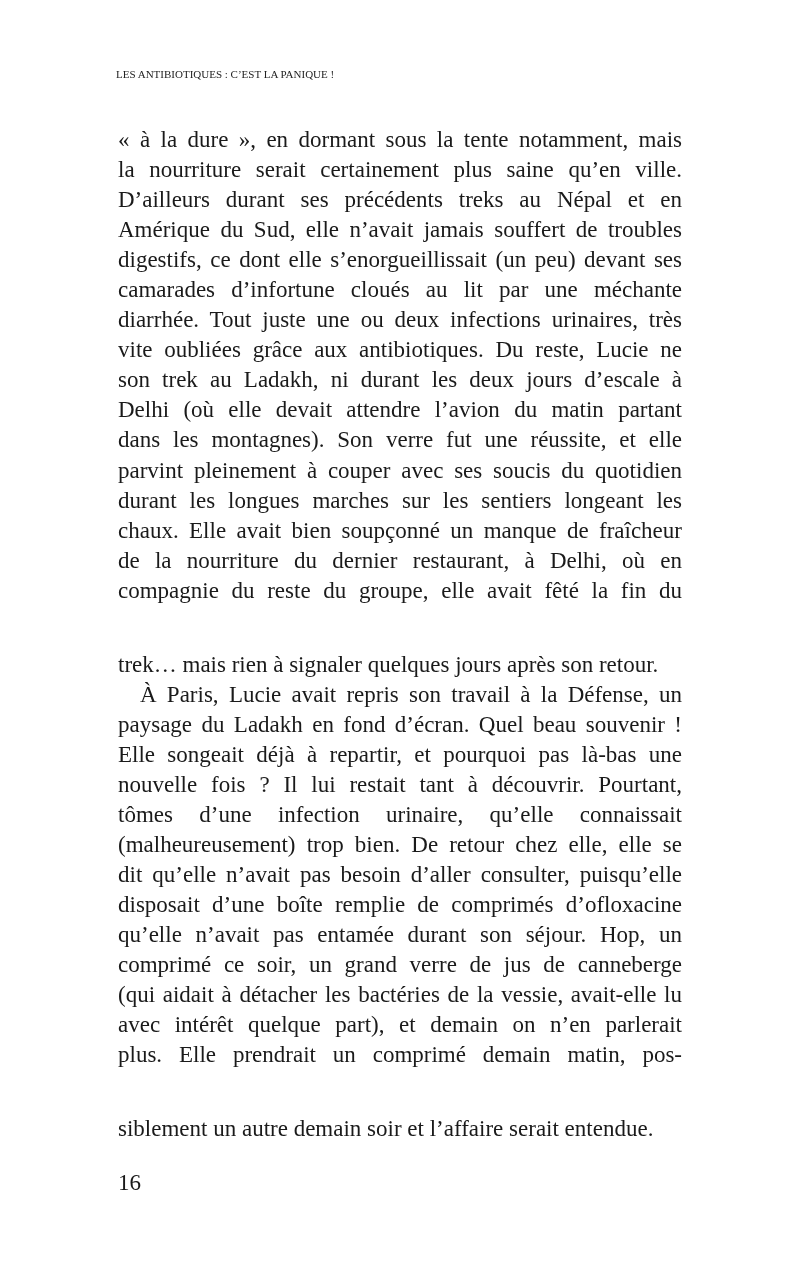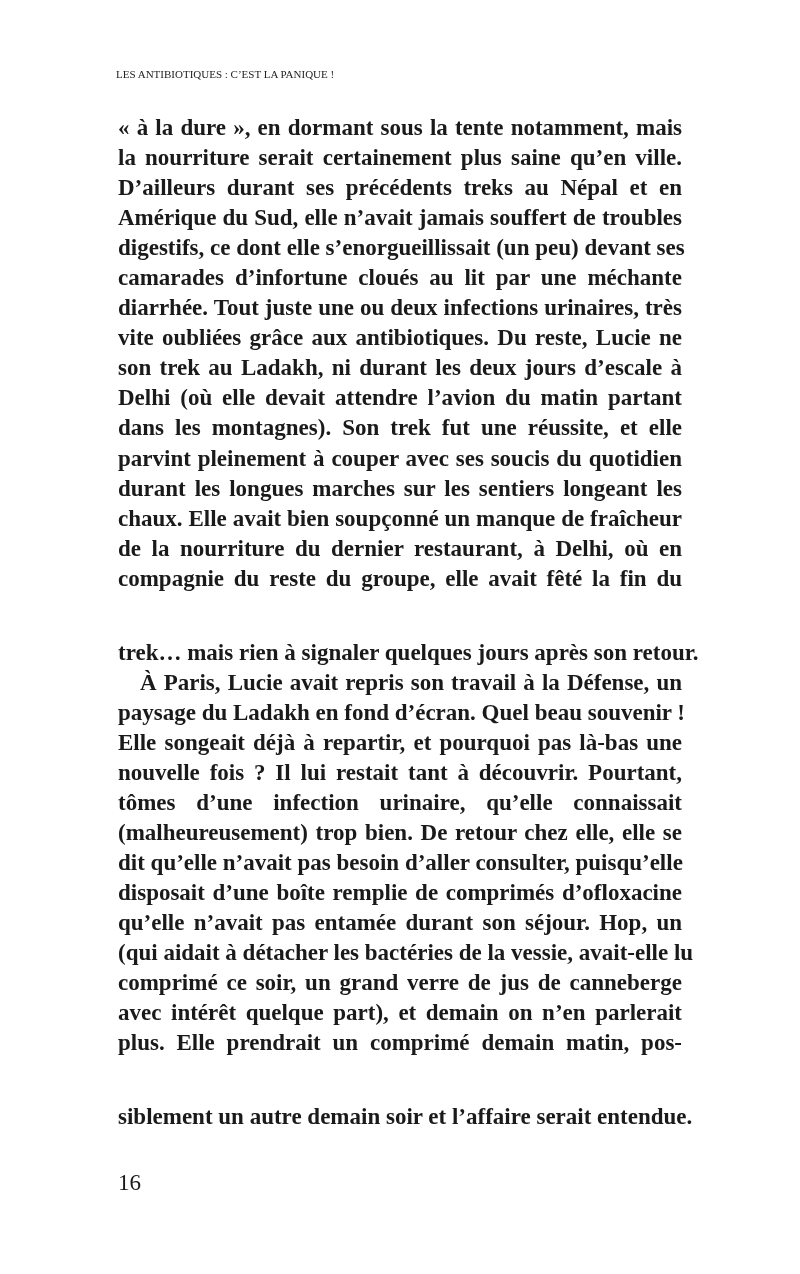--- a/index.html
+++ b/index.html
@@ -21,23 +21,22 @@
       top: 64px;
       font-size: 11px;
       letter-spacing: 0px;
       line-height: 20px;
       color: #222;
       white-space: nowrap;
     }
     .body-text {
       position: absolute;
       left: 118px;
-      top: 113px;
+      top: 125px;
       width: 564px;
-      font-weight: bold;
     }
     .line {
       display: block;
       font-size: 23px;
       line-height: 30.05px;
       height: 30.05px;
       text-align: justify;
       text-align-last: justify;
       white-space: nowrap;
       overflow: visible;
@@ -69,40 +68,40 @@
         <span class="line" style="white-space: nowrap;">« à la dure », en dormant sous la tente notamment, mais</span>
         <span class="line" style="white-space: nowrap;">la nourriture serait certainement plus saine qu’en ville.</span>
         <span class="line" style="white-space: nowrap;">D’ailleurs durant ses précédents treks au Népal et en</span>
         <span class="line" style="white-space: nowrap;">Amérique du Sud, elle n’avait jamais souffert de troubles</span>
         <span class="line" style="white-space: nowrap;">digestifs, ce dont elle s’enorgueillissait (un peu) devant ses</span>
         <span class="line" style="white-space: nowrap;">camarades d’infortune cloués au lit par une méchante</span>
         <span class="line" style="white-space: nowrap;">diarrhée. Tout juste une ou deux infections urinaires, très</span>
         <span class="line" style="white-space: nowrap;">vite oubliées grâce aux antibiotiques. Du reste, Lucie ne</span>
         <span class="line" style="white-space: nowrap;">son trek au Ladakh, ni durant les deux jours d’escale à</span>
         <span class="line" style="white-space: nowrap;">Delhi (où elle devait attendre l’avion du matin partant</span>
-        <span class="line" style="white-space: nowrap;">dans les montagnes). Son trek fut une réussite, et elle</span>
+        <span class="line" style="white-space: nowrap;">dans les montagnes). Son verre fut une réussite, et elle</span>
         <span class="line" style="white-space: nowrap;">parvint pleinement à couper avec ses soucis du quotidien</span>
         <span class="line" style="white-space: nowrap;">durant les longues marches sur les sentiers longeant les</span>
         <span class="line" style="white-space: nowrap;">chaux. Elle avait bien soupçonné un manque de fraîcheur</span>
         <span class="line" style="white-space: nowrap;">de la nourriture du dernier restaurant, à Delhi, où en</span>
         <span class="line" style="white-space: nowrap;">compagnie du reste du groupe, elle avait fêté la fin du</span>
         <span class="line last" style="white-space: nowrap;">trek… mais rien à signaler quelques jours après son retour.</span>
       </div>
     <div id="para-2">
         <span class="line indent" style="white-space: nowrap;">À Paris, Lucie avait repris son travail à la Défense, un</span>
         <span class="line" style="white-space: nowrap;">paysage du Ladakh en fond d’écran. Quel beau souvenir !</span>
         <span class="line" style="white-space: nowrap;">Elle songeait déjà à repartir, et pourquoi pas là-bas une</span>
         <span class="line" style="white-space: nowrap;">nouvelle fois ? Il lui restait tant à découvrir. Pourtant,</span>
         <span class="line" style="white-space: nowrap;">tômes d’une infection urinaire, qu’elle connaissait</span>
         <span class="line" style="white-space: nowrap;">(malheureusement) trop bien. De retour chez elle, elle se</span>
         <span class="line" style="white-space: nowrap;">dit qu’elle n’avait pas besoin d’aller consulter, puisqu’elle</span>
         <span class="line" style="white-space: nowrap;">disposait d’une boîte remplie de comprimés d’ofloxacine</span>
         <span class="line" style="white-space: nowrap;">qu’elle n’avait pas entamée durant son séjour. Hop, un</span>
+        <span class="line" style="white-space: nowrap;">comprimé ce soir, un grand verre de jus de canneberge</span>
         <span class="line" style="white-space: nowrap;">(qui aidait à détacher les bactéries de la vessie, avait-elle lu</span>
-        <span class="line" style="white-space: nowrap;">comprimé ce soir, un grand verre de jus de canneberge</span>
         <span class="line" style="white-space: nowrap;">avec intérêt quelque part), et demain on n’en parlerait</span>
         <span class="line" style="white-space: nowrap;">plus. Elle prendrait un comprimé demain matin, pos-</span>
         <span class="line last" style="white-space: nowrap;">siblement un autre demain soir et l’affaire serait entendue.</span>
       </div>
   </div>
 
   <div class="page-number">16</div>
 </div>
 
 </body></html>

